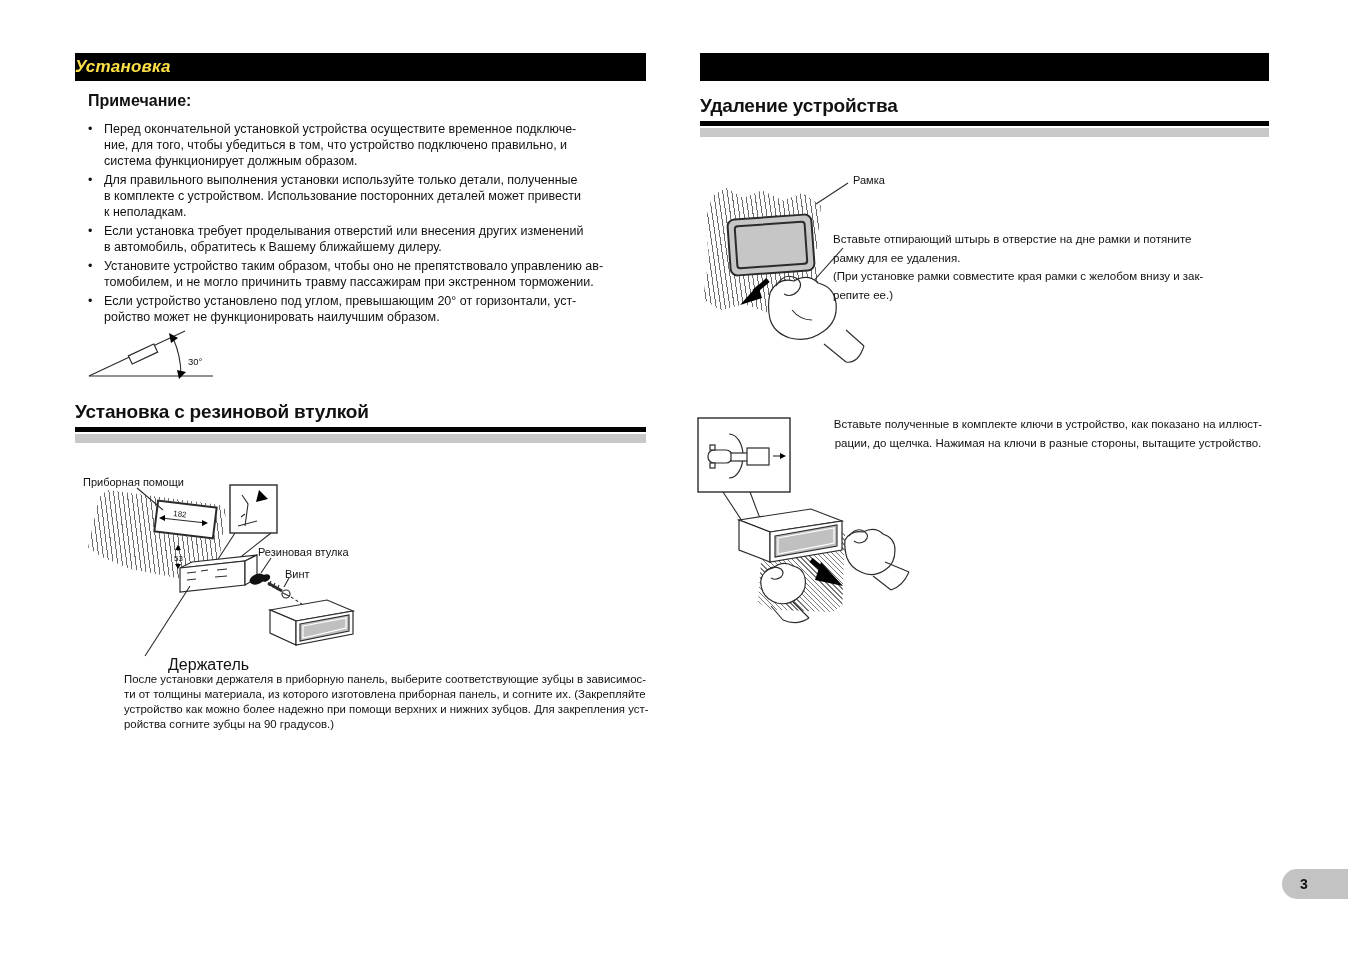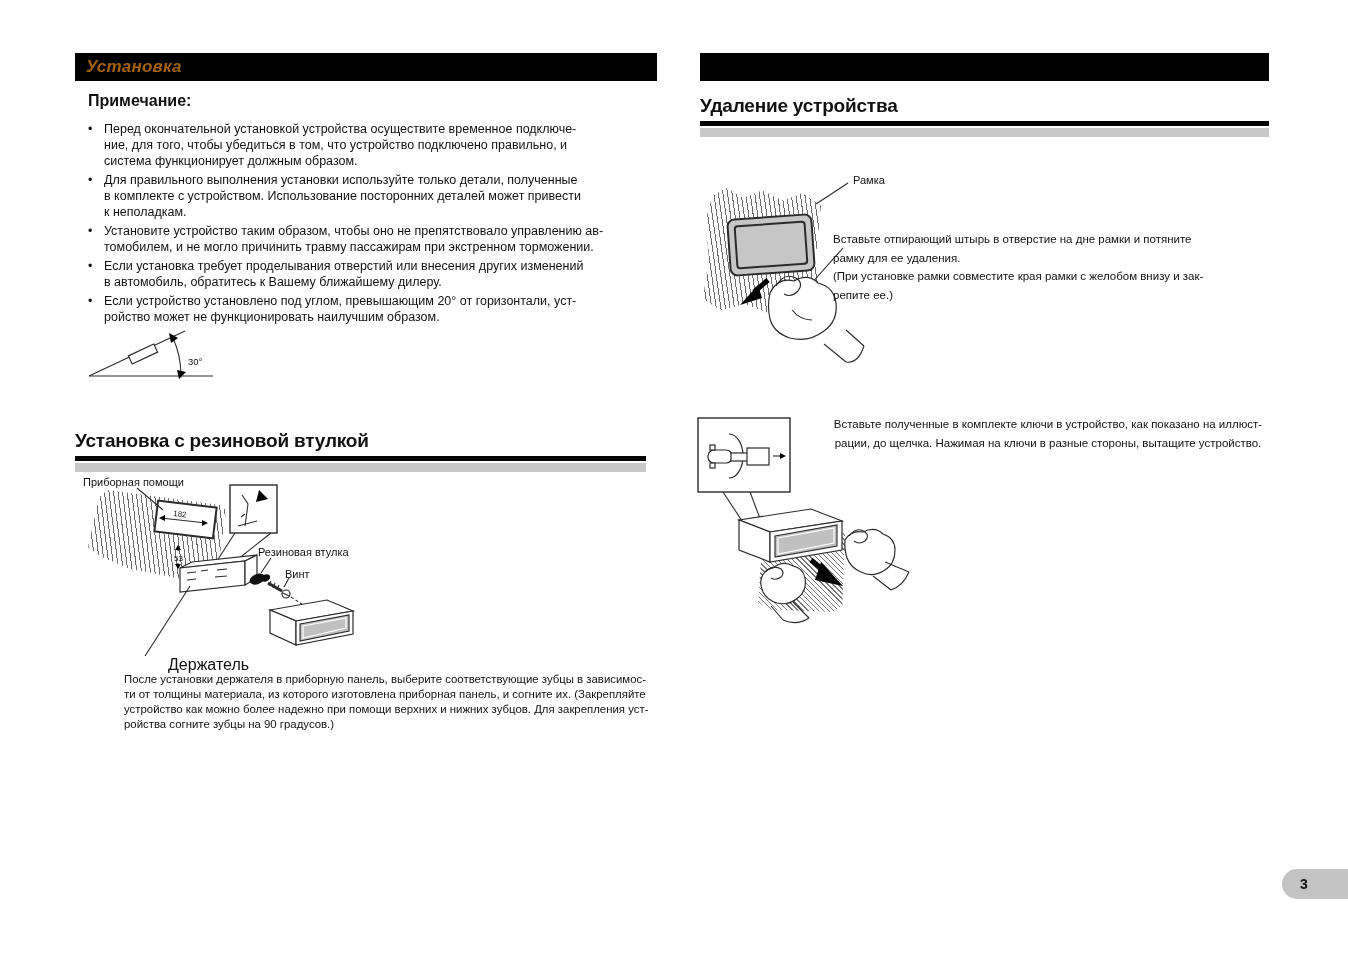--- a/index.html
+++ b/index.html
@@ -3,21 +3,21 @@
 <meta charset="utf-8">
 <style>
   html,body { margin:0; padding:0; background:#e8e8e8; }
   .page {
     position:relative; width:1348px; height:954px; background:#ffffff;
     font-family:"Liberation Sans","DejaVu Sans",sans-serif; color:#111;
     overflow:hidden; margin:0 auto;
   }
   .abs { position:absolute; }
   .bar { background:#000; height:28px; }
-  .bar-title { color:#a16207; font-style:italic; font-weight:bold; font-size:17px; line-height:28px; padding-left:11px; letter-spacing:0.2px; }
+  .bar-title { color:#fde047; font-style:italic; font-weight:bold; font-size:17px; line-height:28px; letter-spacing:0.2px; }
   .sec-title { font-size:19px; font-weight:bold; line-height:25px; letter-spacing:-0.2px; }
   .rule { height:5px; background:#000; margin-top:3px; }
   .graybar { height:9px; background:#c8c8c8; margin-top:2px; }
   .note-label { font-size:16px; font-weight:bold; line-height:16px; }
   .note-item { display:flex; margin-bottom:3px; }
   .note-item::before { content:"\2022"; flex:0 0 16px; font-size:12.5px; line-height:16px; }
   .note-text { font-size:12.5px; line-height:16px; white-space:pre; }
   .para-right { font-size:11.5px; line-height:18.5px; white-space:pre; }
   .holder-label { font-size:16px; line-height:15px;margin-left:44px; }
   .holder-text { font-size:11.4px; line-height:15px; white-space:pre; }
@@ -53,44 +53,44 @@
         <div class="note-text">Перед окончательной установкой устройства осуществите временное подключе-
 ние, для того, чтобы убедиться в том, что устройство подключено правильно, и
 система функционирует должным образом.</div>
       </div>
     <div class="note-item">
         <div class="note-text">Для правильного выполнения установки используйте только детали, полученные
 в комплекте с устройством. Использование посторонних деталей может привести
 к неполадкам.</div>
       </div>
     <div class="note-item">
+        <div class="note-text">Если установка требует проделывания отверстий или внесения других изменений
+в автомобиль, обратитесь к Вашему ближайшему дилеру.</div>
+      </div>
+    <div class="note-item">
         <div class="note-text">Установите устройство таким образом, чтобы оно не препятствовало управлению ав-
 томобилем, и не могло причинить травму пассажирам при экстренном торможении.</div>
-      </div>
-    <div class="note-item">
-        <div class="note-text">Если установка требует проделывания отверстий или внесения других изменений
-в автомобиль, обратитесь к Вашему ближайшему дилеру.</div>
       </div>
     <div class="note-item">
         <div class="note-text">Если устройство установлено под углом, превышающим 20° от горизонтали, уст-
 ройство может не функционировать наилучшим образом.</div>
       </div>
   </div>
 
   <svg class="abs" style="left:85px; top:326px;" width="140" height="62" viewBox="0 0 140 62">
     <line class="ln" x1="4" y1="50" x2="128" y2="50"></line>
     <line class="ln" x1="4" y1="50" x2="100" y2="5"></line>
     <rect class="shape" x="44" y="23.5" width="28" height="9" transform="rotate(-25 58 28)"></rect>
     <path class="ln" d="M88,12 A92,92 0 0 1 96,49"></path>
     <polygon class="blk" points="84,7 93,12 86,17"></polygon>
     <polygon class="blk" points="92,44 101,46 94,53"></polygon>
     <text x="103" y="39" font-size="9.5">30°</text>
   </svg>
 
-  <div class="abs" style="left:75px; top:428px; width:571px;">
+  <div class="abs" style="left:75px; top:399px; width:571px;">
     <div class="sec-title">Установка с резиновой втулкой</div>
     <div class="rule"></div>
     <div class="graybar"></div>
   </div>
 
   <div class="abs" style="left:75px; top:470px; width:575px; height:190px;">
     <div class="hatch hatch-b" style="left:13px; top:18px; width:138px; height:96px;"></div>
     <div class="abs cutout" style="left:80px; top:33px; width:57px; height:29px;"></div>
     <svg class="overlay" width="575" height="190" viewBox="0 0 575 190">
 

